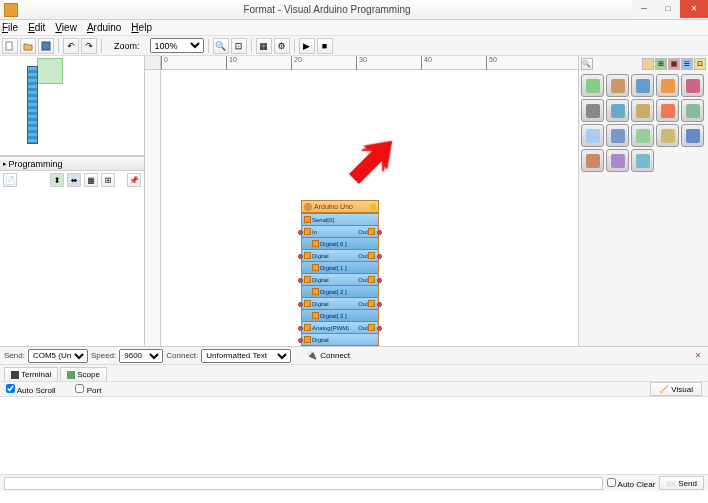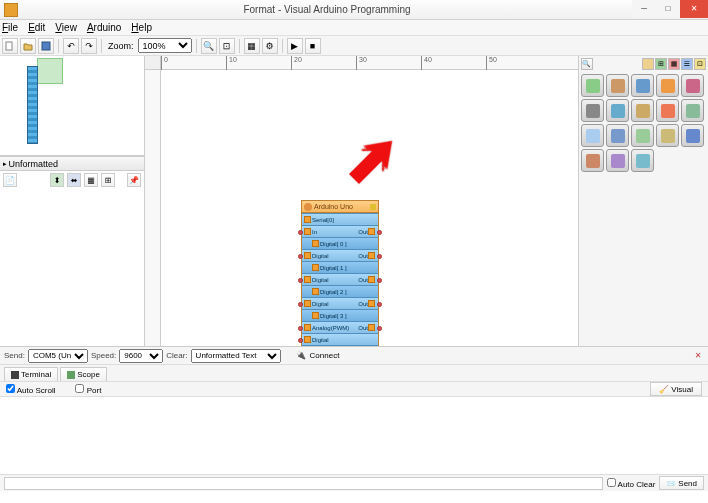--- a/index.html
+++ b/index.html
@@ -17,21 +17,21 @@
 
 .menubar { height: 16px; display: flex; align-items: center; padding: 0 2px; font-size: 10px; background: #f7f7f7; border-bottom: 1px solid #e0e0e0; }
 .menubar span { margin-right: 10px; cursor: default; }
 .menubar span u { text-decoration: underline; }
 
 
 .toolbar { height: 20px; display: flex; align-items: center; background: #f5f5f5; border-bottom: 1px solid #ddd; padding: 0 2px; font-size: 9px; gap: 2px; }
 .tbtn { width: 16px; height: 16px; border: 1px solid #ccc; background: linear-gradient(#fff,#eee); display: flex; align-items: center; justify-content: center; font-size: 9px; }
 .tbtn svg { width: 10px; height: 10px; }
 .tsep { width: 1px; height: 14px; background: #ccc; margin: 0 2px; }
-.zoom-lbl { font-size: 9px; margin: 0 2px; }
+.zoom-lbl { font-size: 9px; margin: 0 8px; }
 .zoom-sel { font-size: 9px; height: 15px; width: 54px; }
 
 
 .main { display: flex; height: 290px; }
 
 
 .left { width: 145px; display: flex; flex-direction: column; border-right: 1px solid #ccc; }
 .preview { height: 100px; background: #fff; border-bottom: 1px solid #ccc; position: relative; }
 .preview .pvhl { position: absolute; top: 2px; left: 37px; width: 26px; height: 26px; background: rgba(120,200,120,0.4); border: 1px solid #8c8; }
 .preview .pvmini { position: absolute; top: 10px; left: 27px; width: 11px; height: 78px; background: repeating-linear-gradient(#5ab4e8,#5ab4e8 3px,#3a94c8 3px,#3a94c8 6px); border: 1px solid #2a6490; }
@@ -148,21 +148,21 @@
 </div>
 
 <div class="main">
 
   <div class="left">
     <div class="preview">
       <div class="pvhl"></div>
       <div class="pvmini"></div>
     </div>
     <div class="props-head">
-        <span>Unformatted</span>
+        <span>Programming</span>
       </div>
     <div class="props-tools">
       <div class="pt">📄</div>
       <div style="flex:1"></div>
       <div class="pt" style="background:#d0e8d0">⬍</div>
       <div class="pt" style="background:#d8e0f0">⬌</div>
       <div class="pt">▦</div>
       <div class="pt">⊞</div>
       <div style="width:6px"></div>
       <div class="pt" style="color:#c04040">📌</div>
@@ -336,21 +336,21 @@
       </div>
   </div>
 </div>
 
 <div class="bottom">
   <div class="conn-row">
     <span class="lbl">Send:</span>
     <select style="width:60px"><option>COM5 (Unav</option></select>
     <span class="lbl">Speed:</span>
     <select style="width:44px"><option>9600</option></select>
-    <span class="lbl">Clear:</span>
+    <span class="lbl">Connect:</span>
     <select style="width:90px"><option>Unformatted Text</option></select>
     <span style="width:10px"></span>
     <span>🔌</span>
     <span style="cursor:pointer">Connect</span>
     <div class="x">✕</div>
   </div>
   <div class="tabs-row">
     <div class="tab">
         <span class="ti" style="background:#404040"></span>
         <span>Terminal</span>

